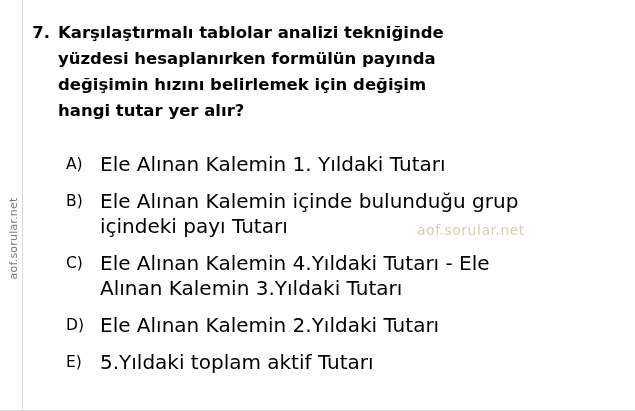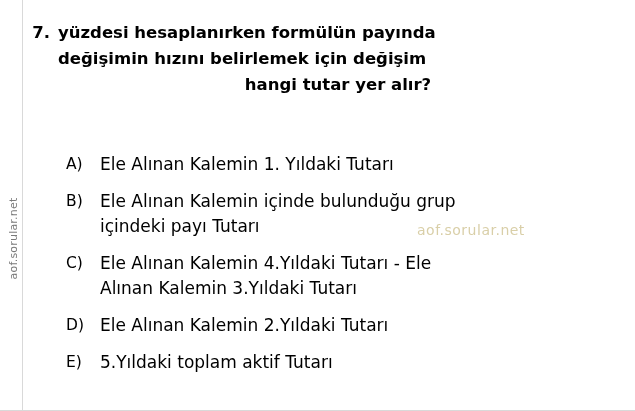--- a/index.html
+++ b/index.html
@@ -83,42 +83,42 @@
   .q-text {
     flex: 1 1 auto;
     font-size: 16.5px;
     font-weight: bold;
     line-height: 26px;
     text-align: justify;
     text-justify: inter-word;
     hyphens: none;
   }
   .q-text .lastline {
-    text-align: center;
+    text-align: left;
   }
   .options {
     position: absolute;
     left: 44px;
     top: 152px;
     width: 560px;
   }
   .option {
     display: flex;
     align-items: flex-start;
     margin-bottom: 12px;
   }
   .opt-letter {
     flex: 0 0 34px;
     width: 34px;
     font-size: 15.5px;
     line-height: 25px;
   }
   .opt-text {
     flex: 1 1 auto;
-    font-size: 17px;
+    font-size: 20px;
     line-height: 25px;
     text-align: justify;
     text-justify: inter-word;
   }
   .opt-text .lastline {
     text-align: left;
   }
   .opt-text.nojust {
     text-align: left;
   }
@@ -141,20 +141,21 @@
 
   <div class="side-strip">
     <div class="side-watermark">aof.sorular.net</div>
   </div>
 
   <div class="content">
 
     <div class="question-block">
       <div class="q-number">7.</div>
       <div class="q-text">
+        <div>Karşılaştırmalı tablolar analizi tekniğinde</div>
         <div>yüzdesi hesaplanırken formülün payında</div>
         <div>değişimin hızını belirlemek için değişim</div>
         <div class="lastline">hangi tutar yer alır?</div>
       </div>
     </div>
 
     <div class="options">
 
       <div class="option">
         <div class="opt-letter">A)</div>

